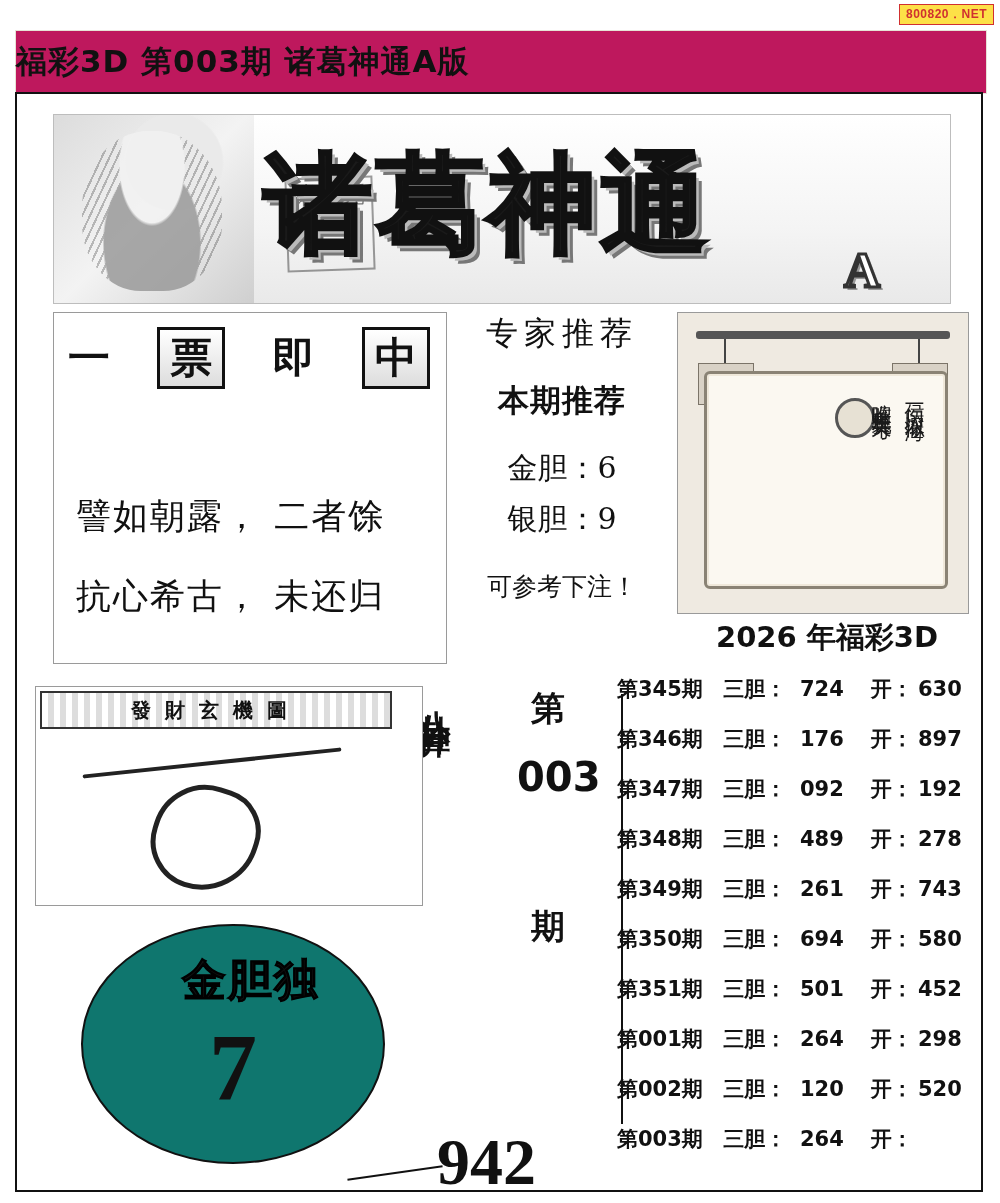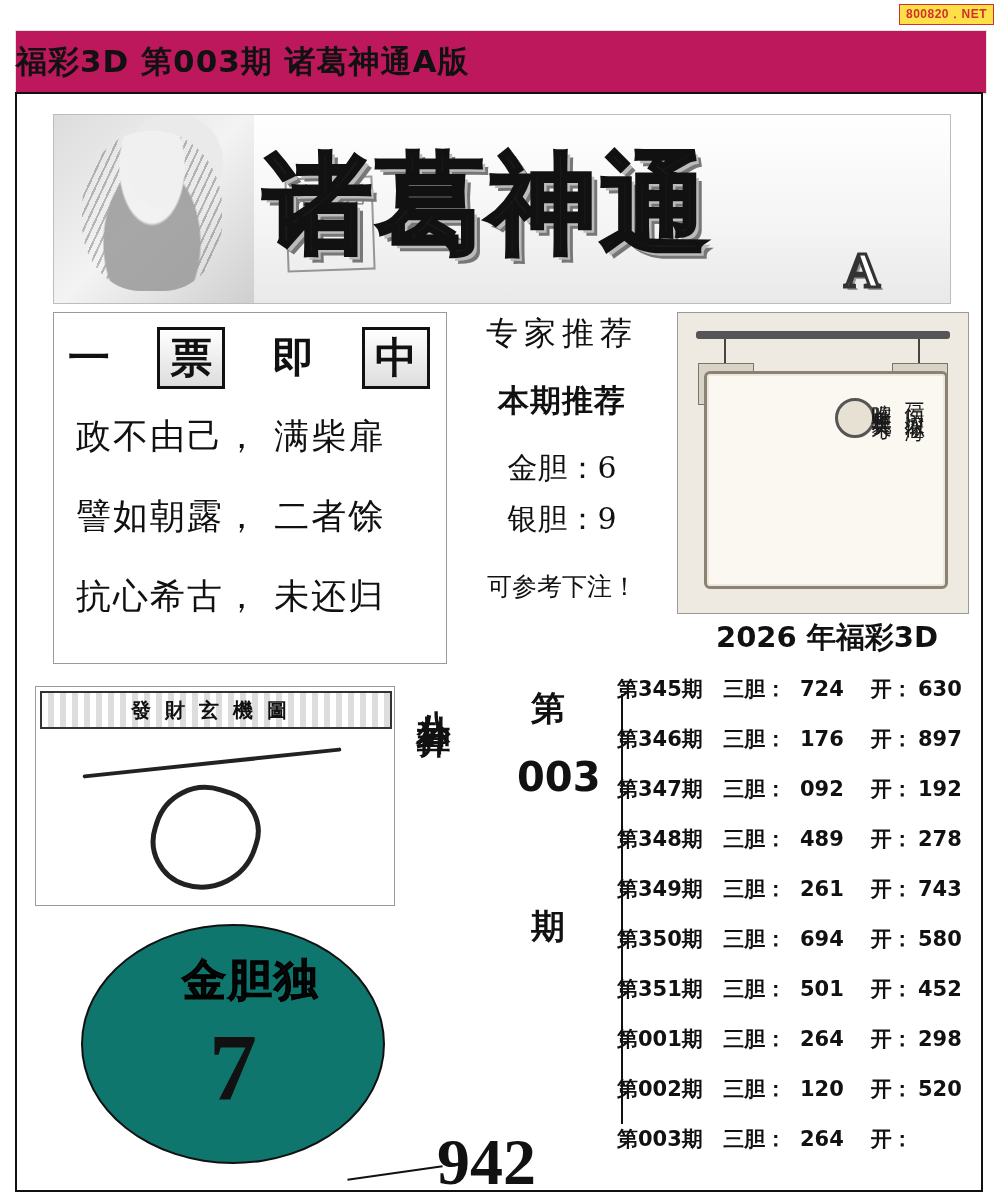--- a/index.html
+++ b/index.html
@@ -245,21 +245,21 @@
     font-family:"DejaVu Sans",sans-serif;
   }
   .qi-word2{
     position:absolute;left:514px;top:810px;
     font-size:34px;font-weight:bold;color:#111;
     font-family:"DejaVu Sans",sans-serif;
   }
   
   .xuanji{
     position:absolute;left:18px;top:592px;width:358px;height:218px;
-    border:1px solid #9a9a9a;background:#fff;
+    border:1px solid #9a9a9a;background:#fff;padding-left:28px;
   }
   .xuanji-head{
     position:absolute;left:4px;top:4px;width:348px;height:34px;
     border:2px solid #333;
     background:repeating-linear-gradient(90deg,#fff 0 6px,#ddd 6px 12px);
     display:flex;align-items:center;justify-content:center;
     font-size:20px;font-weight:bold;letter-spacing:14px;
     color:#111;font-family:"DejaVu Sans",sans-serif;
   }
   .xuanji-art{
@@ -331,21 +331,20 @@
       <div class="banner-sub">A</div>
     </div>
 
     <div class="poem-box">
       <div class="poem-head">
         <div class="ch">一</div>
         <div class="ch box">票</div>
         <div class="ch">即</div>
         <div class="ch box">中</div>
       </div>
-      <div class="poem-line l1">政不由己， 满柴扉</div>
       <div class="poem-line l3">抗心希古， 未还归</div>
       <div class="poem-line l2">譬如朝露， 二者馀</div>
     </div>
 
     <div class="expert">
       <div class="expert-title">专家推荐</div>
       <div class="expert-sub">本期推荐</div>
       <div class="expert-row">
         <span>金胆：</span><span>6</span>
       </div>

